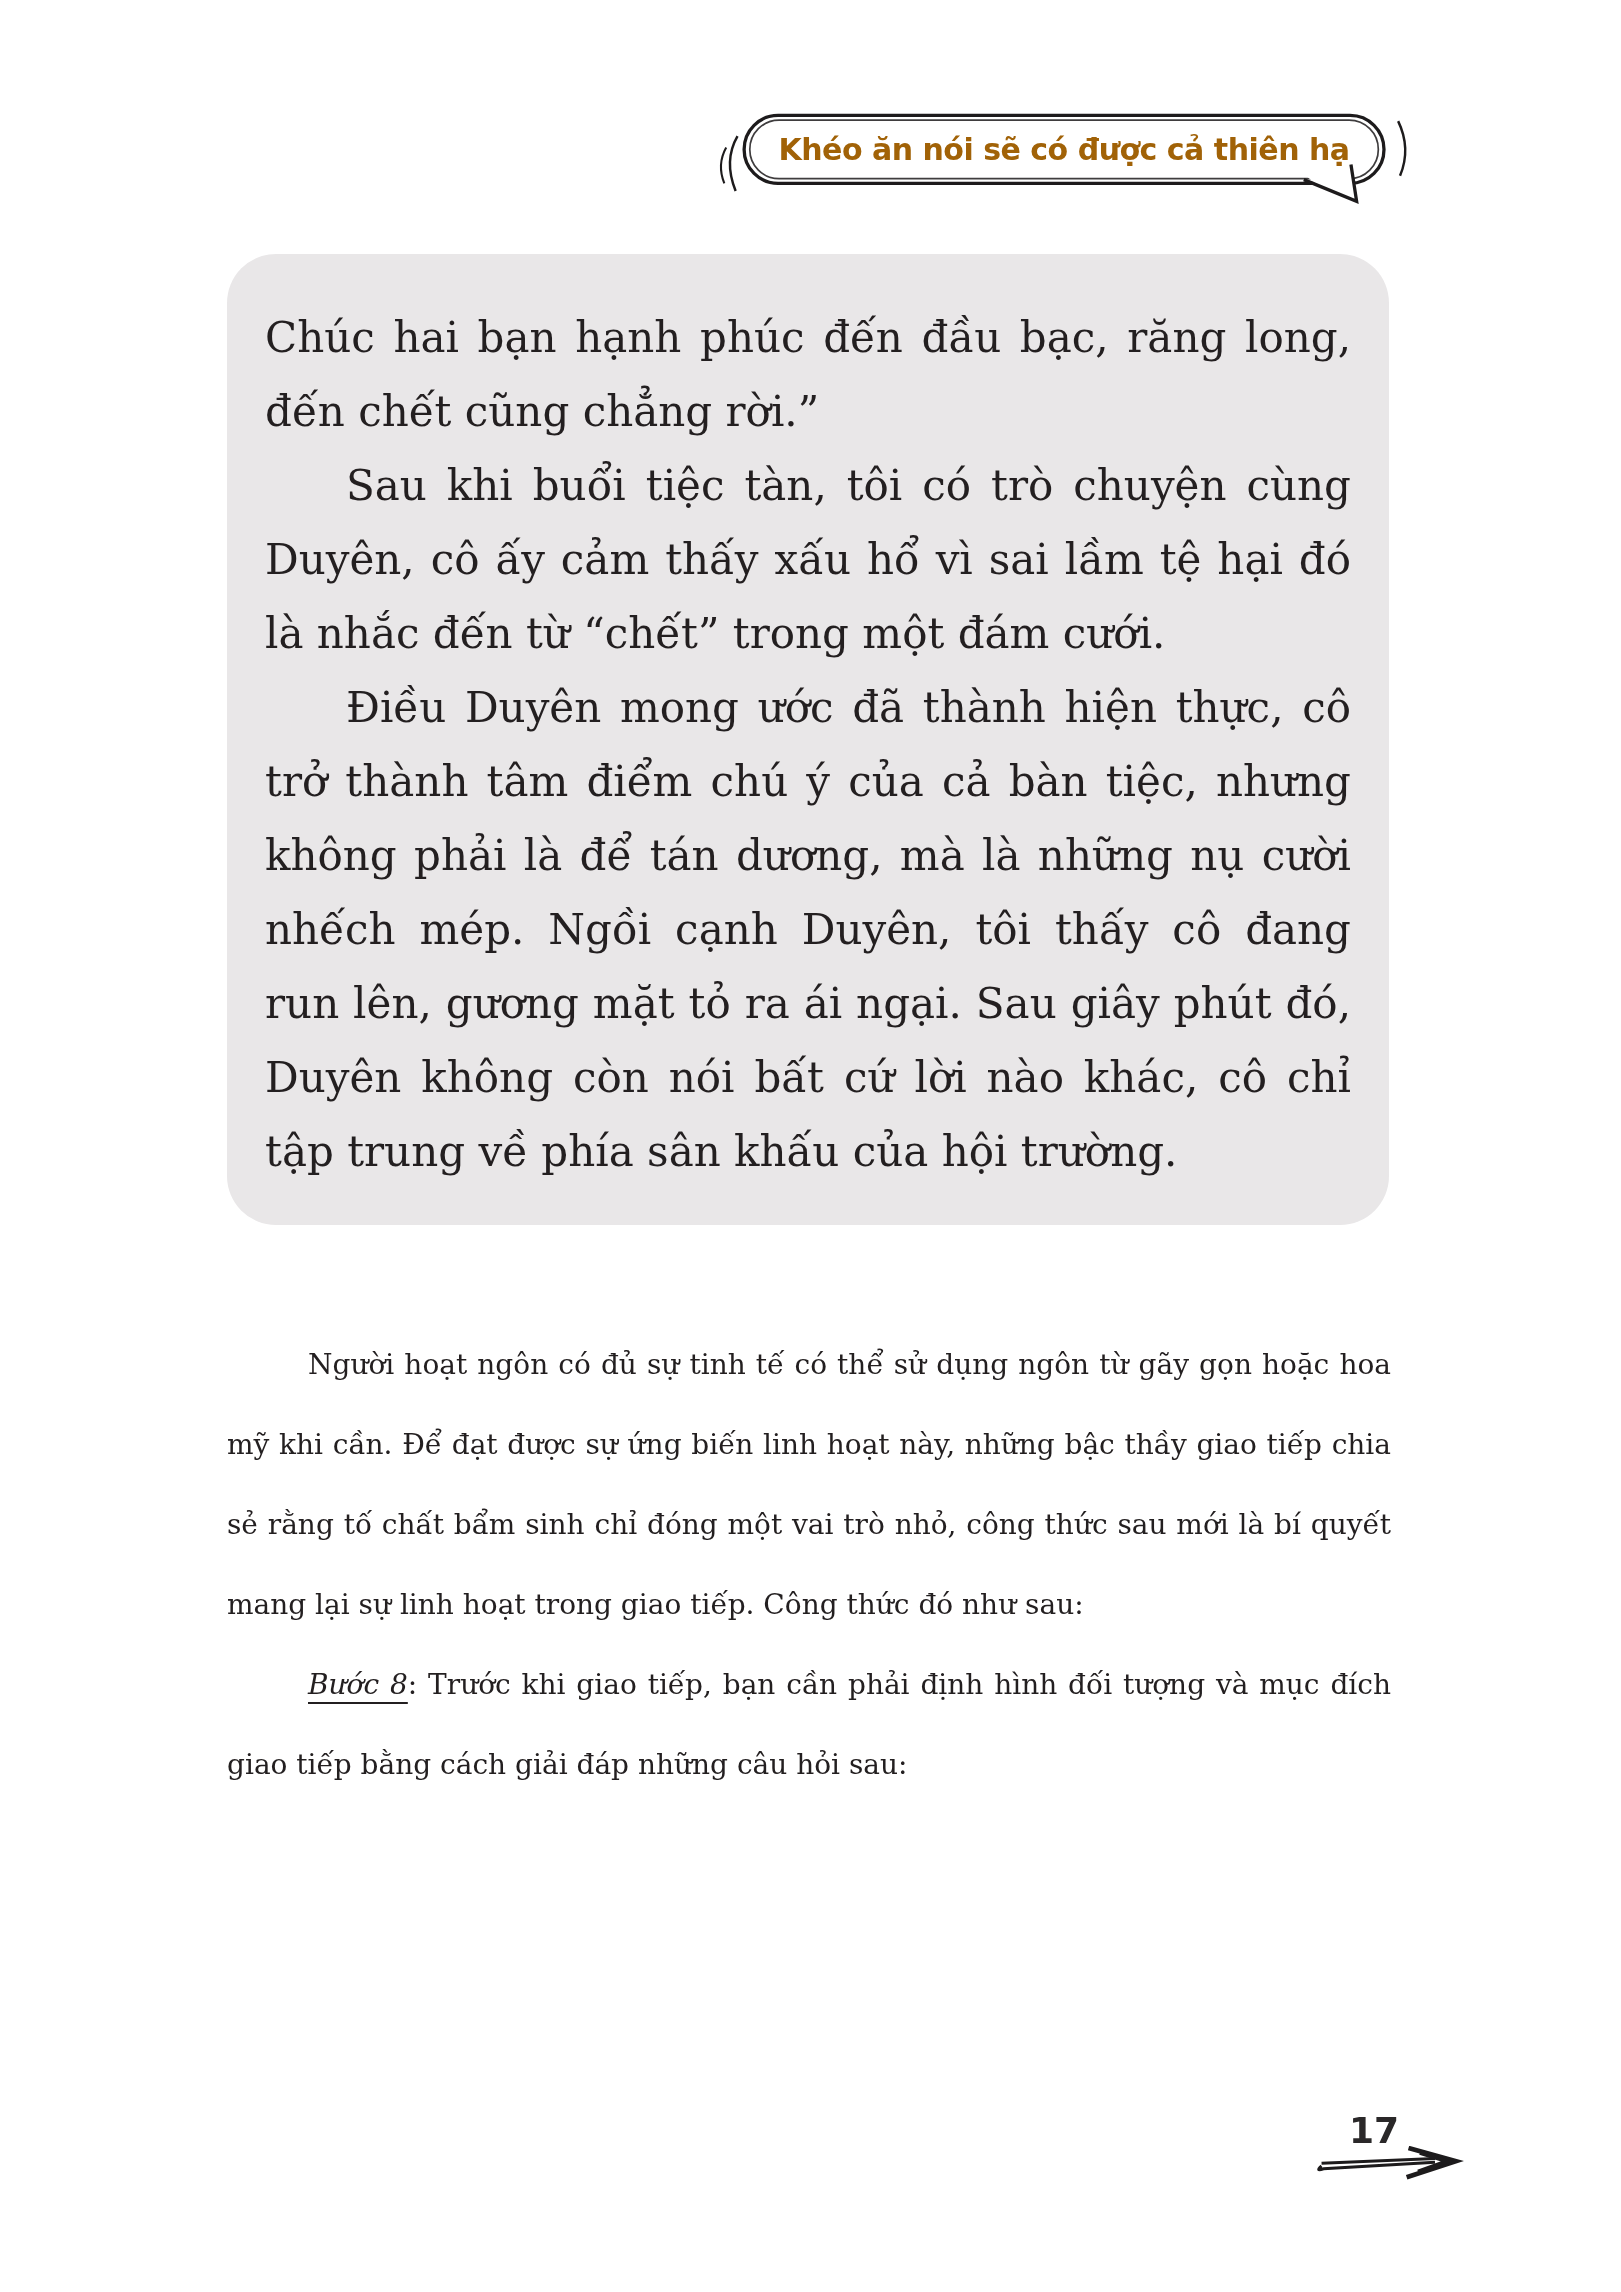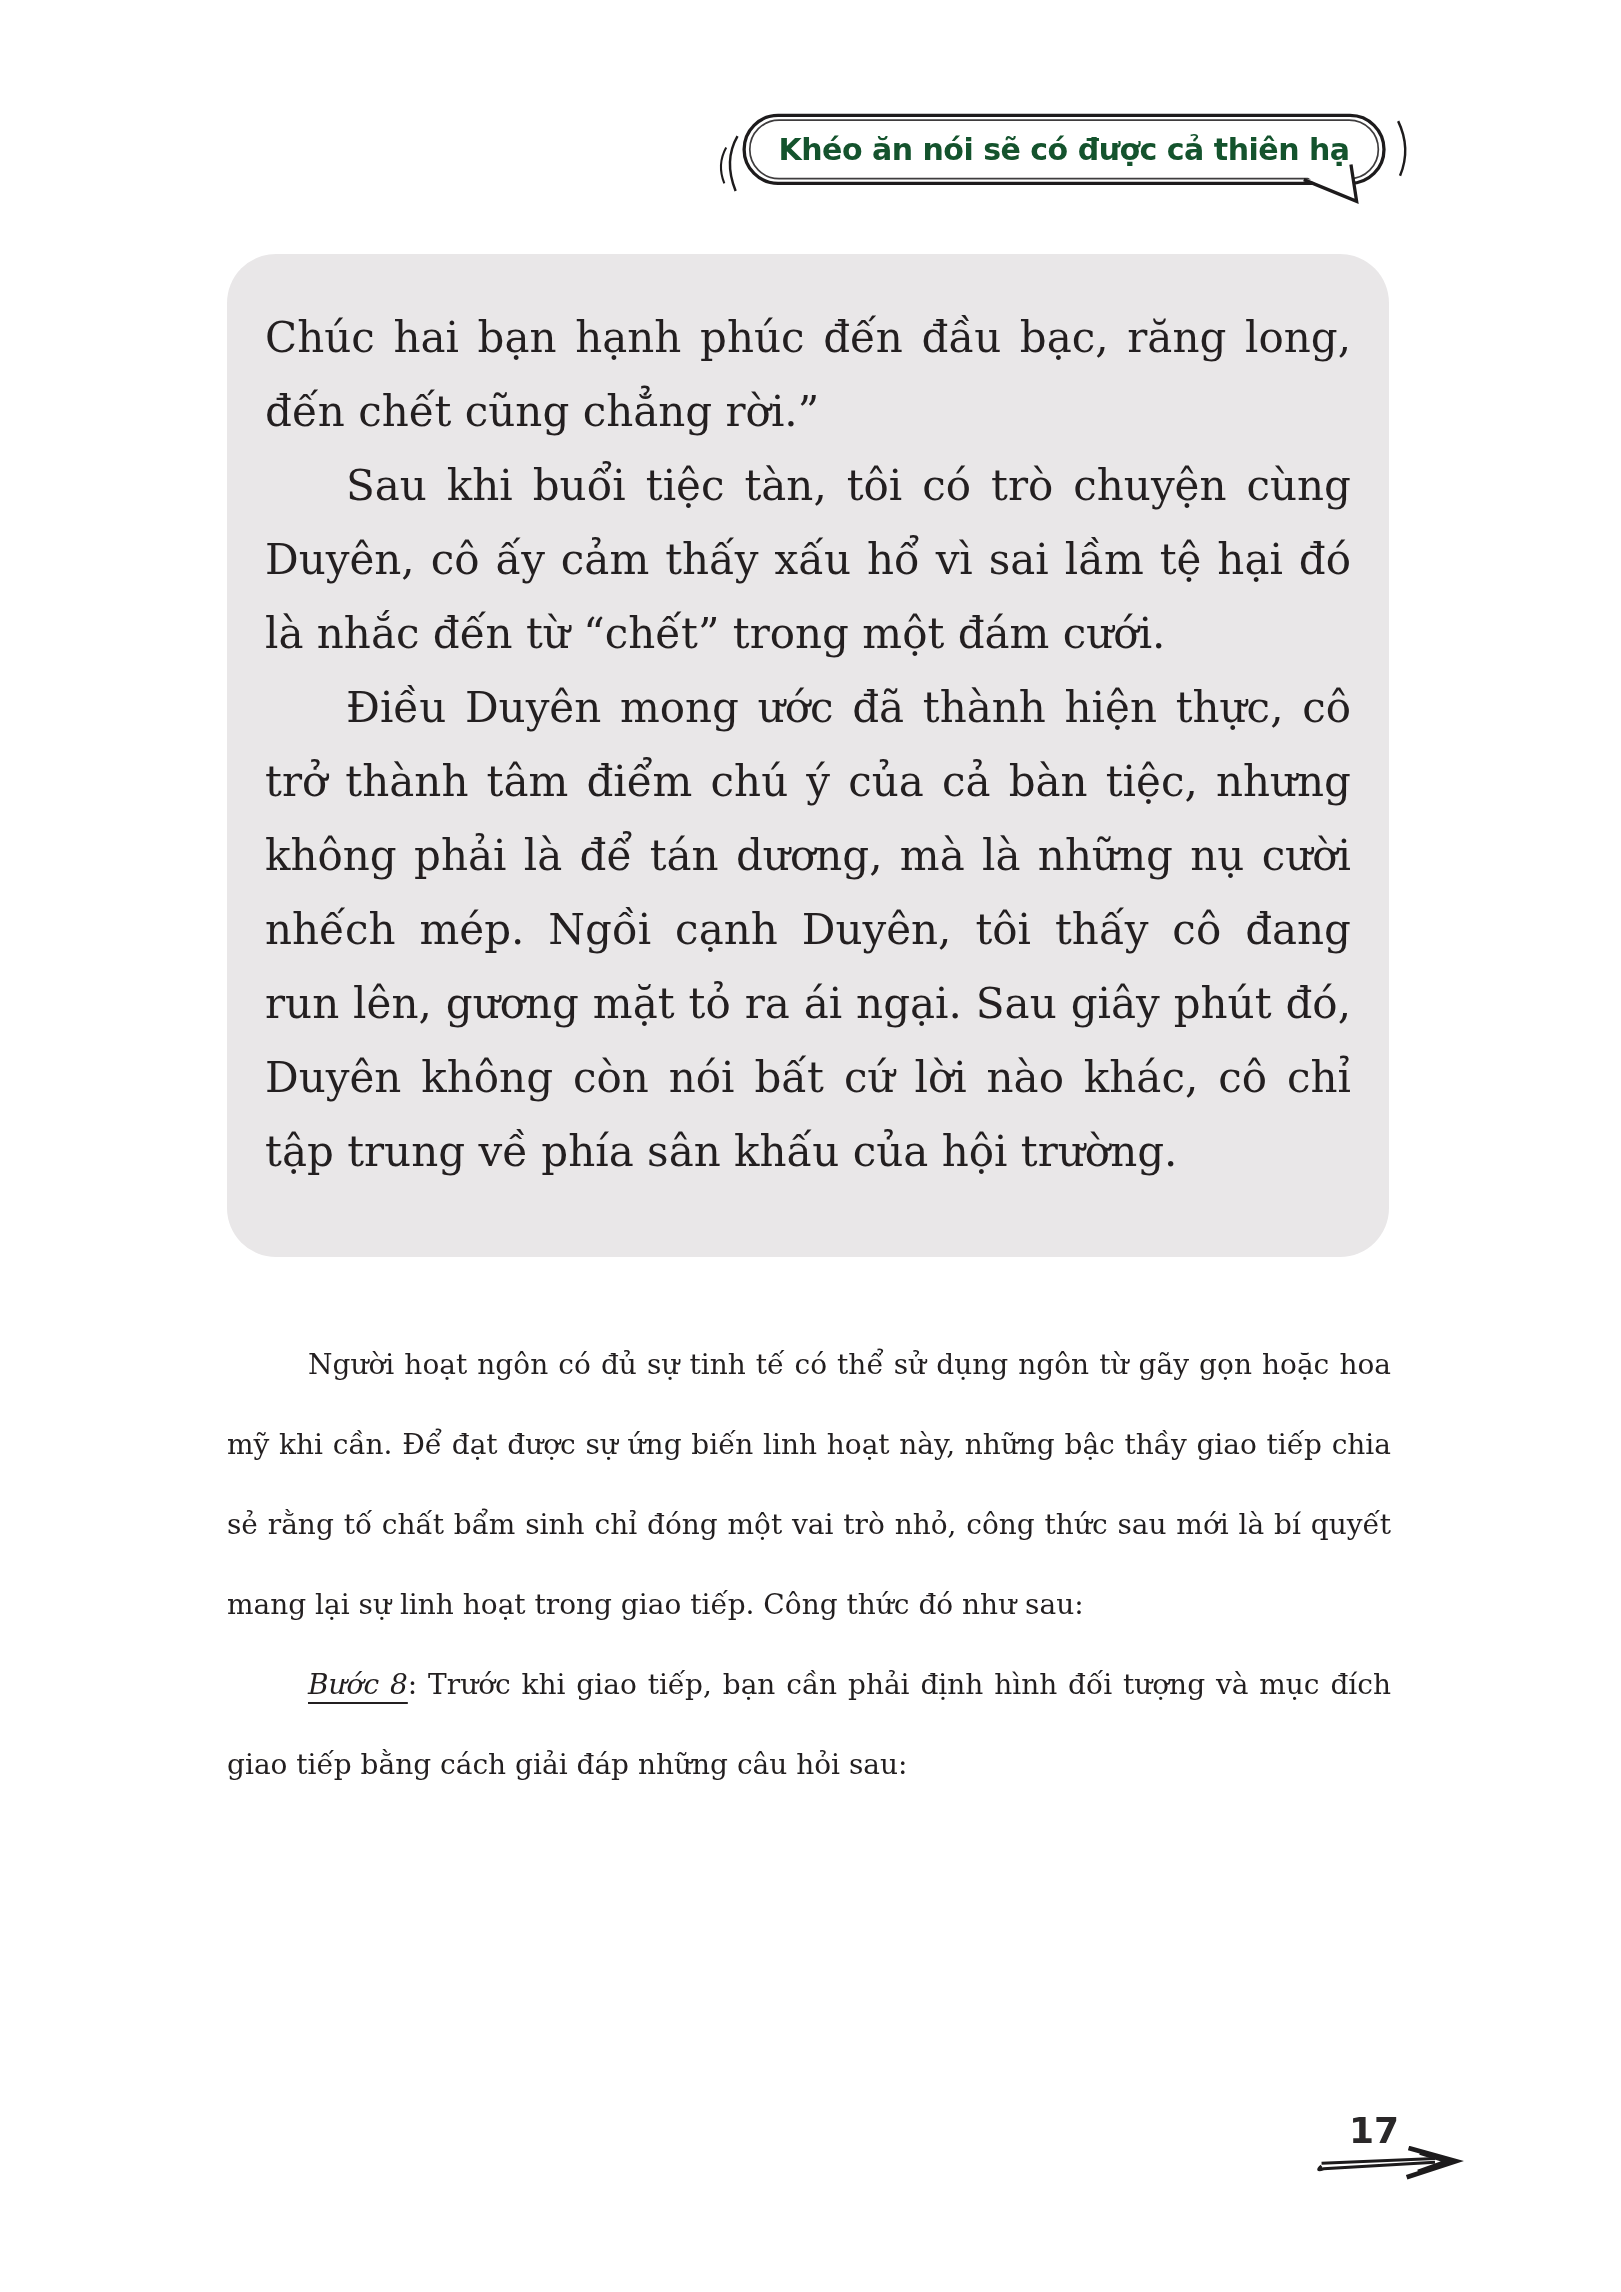--- a/index.html
+++ b/index.html
@@ -15,30 +15,30 @@
   
   .bubble-wrap{
     position:absolute;left:710px;top:106px;width:710px;height:151px;
   }
   .bubble-wrap svg{position:absolute;left:0;top:0;}
   .bubble-text{
     position:absolute;left:33px;top:9.5px;width:642px;height:68px;
     display:flex;align-items:center;justify-content:center;
     font-family:"DejaVu Sans", sans-serif;
     font-weight:bold;font-size:30px;letter-spacing:-0.5px;
-    white-space:nowrap;color:#14532d;
+    white-space:nowrap;color:#a16207;
   }
 
   
   .quote-box{
     position:absolute;left:227px;top:254px;width:1162px;
     box-sizing:border-box;
     background:#e9e7e8;
     border-radius:49px;
-    padding:47px 38px 68px 38px;
+    padding:47px 38px 36px 38px;
   }
   .quote-box p{
     margin:0;
     font-size:42px;line-height:74px;
     text-align:justify;text-justify:inter-word;
     text-indent:81px;
   }
   .quote-box p.no-indent{text-indent:0;}
 
   

